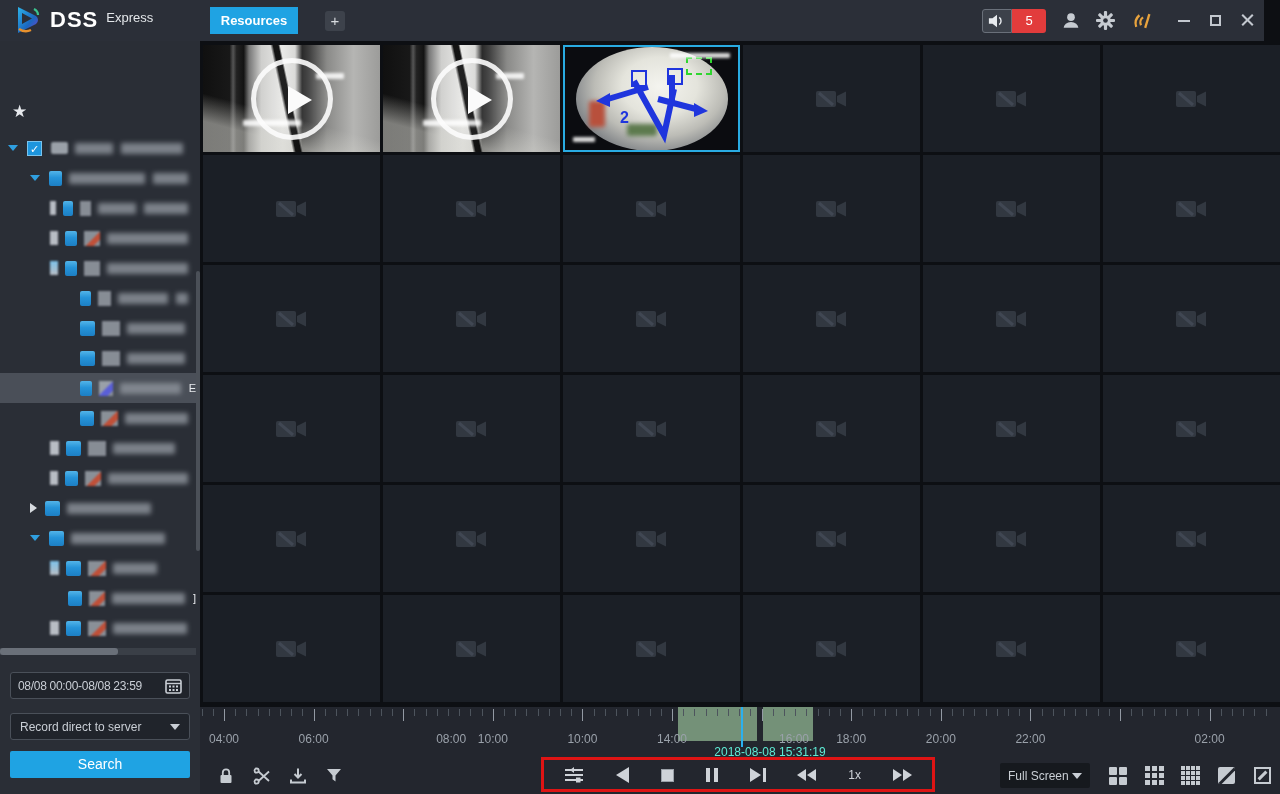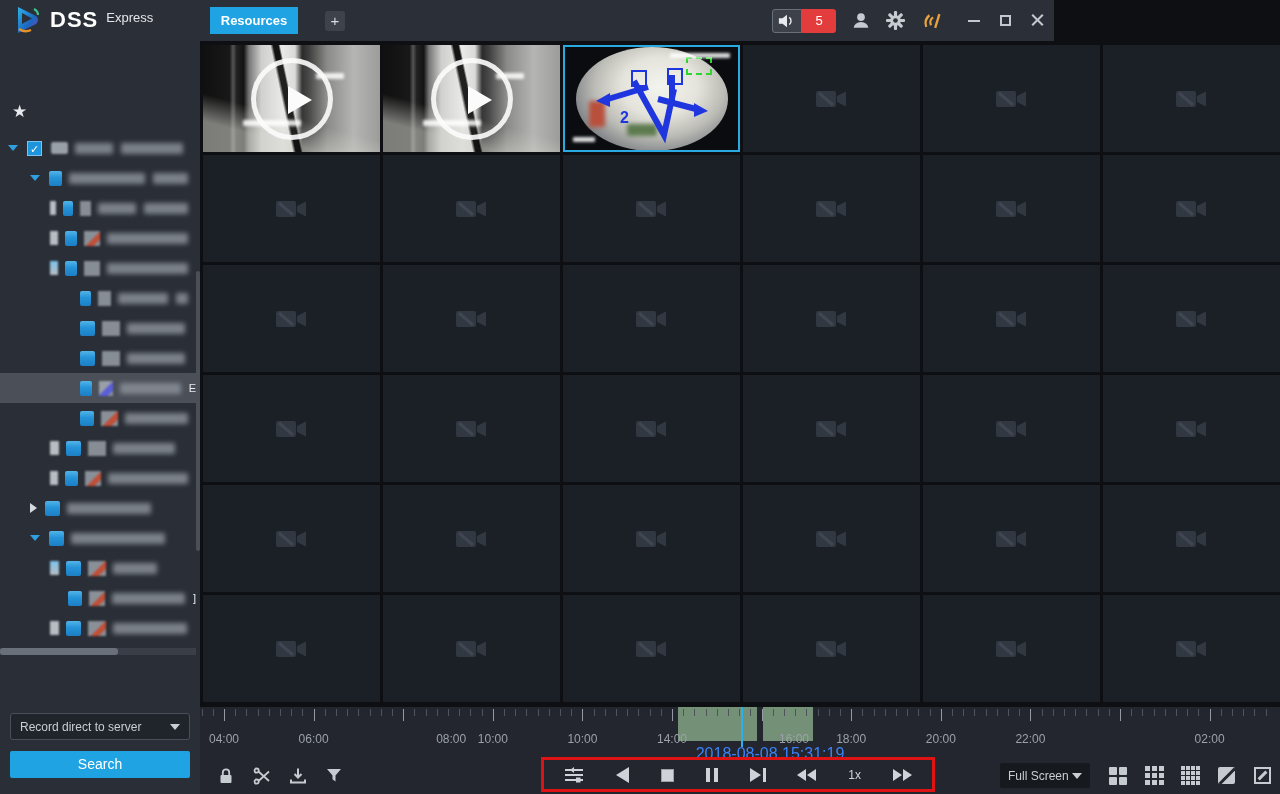--- a/index.html
+++ b/index.html
@@ -1,21 +1,21 @@
 <!DOCTYPE html>
 <html><head>
 <meta charset="utf-8">
 <style>
   * { margin:0; padding:0; box-sizing:border-box; }
   html,body { width:1280px; height:794px; overflow:hidden; background:#0d0f13;
     font-family:"Liberation Sans","DejaVu Sans",sans-serif; }
   .win { position:relative; width:1280px; height:794px; background:#0d0f13; }
 
   
-  .topbar { position:absolute; left:0; top:0; width:1054px; height:41px; background:#2b2f38; }
+  .topbar { position:absolute; left:0; top:0; width:1264px; height:41px; background:#2b2f38; }
   .logo { position:absolute; left:14px; top:5px; display:flex; align-items:center; }
   .logo-d { width:30px; height:30px; margin-right:6px; }
   .logo-dss { color:#fff; font-size:22px; font-weight:bold; letter-spacing:1px; }
   .logo-exp { color:#e4e7ea; font-size:13px; margin-left:8px; margin-top:-6px; }
   .tab { position:absolute; left:210px; top:7px; width:88px; height:27px; background:#1fa3e3;
     color:#fff; font-size:13px; font-weight:bold; text-align:center; line-height:27px; }
   .tab-add { position:absolute; left:325px; top:11px; width:20px; height:20px; background:#3d424b;
     border-radius:3px; color:#d8dbdf; font-size:15px; text-align:center; line-height:19px; }
   .top-right { position:absolute; right:10px; top:0; height:41px; display:flex; align-items:center; }
   .snd-btn { width:30px; height:24px; background:#3c414a; border:1px solid #6a707a;
@@ -102,21 +102,21 @@
   .fe-sm-bl { left:8px; bottom:8px; width:22px; height:5px; }
 
   
   .timeline { position:absolute; left:200px; top:702px; width:1080px; height:55px; background:#23262e;
     border-top:5px solid #0d0f13; }
   .seg { position:absolute; top:0; height:34px; background:rgba(128,160,131,.88); }
   .tick { position:absolute; top:2px; width:1px; background:#4d545d; }
   .tick.major { background:#939aa4; }
   .tl-label { position:absolute; top:25px; transform:translateX(-50%); color:#9aa1aa; font-size:12px; }
   .playhead { position:absolute; top:0; width:2px; height:40px; background:#2ab0ef; }
-  .tl-stamp { position:absolute; top:38px; transform:translateX(-50%); color:#3b82f6; font-size:16px; }
+  .tl-stamp { position:absolute; top:38px; transform:translateX(-50%); color:#5eead4; font-size:12px; }
 
   
   .toolbar { position:absolute; left:200px; top:757px; width:1080px; height:37px; background:#23262e; }
   .tl-icons { position:absolute; left:16px; top:0; height:37px; display:flex; align-items:center; gap:16px; }
   .tool { width:20px; height:20px; display:flex; align-items:center; justify-content:center; }
   .pb-controls { position:absolute; left:346px; top:3px; width:384px; height:30px; display:flex;
     align-items:center; justify-content:space-between; padding:0 18px; }
   .red-annot { position:absolute; left:341px; top:0px; width:394px; height:35px; border:3px solid #de1414; pointer-events:none; }
   .ctl { display:flex; align-items:center; justify-content:center; height:24px; }
   .ic-revplay { width:0; height:0; border-top:8px solid transparent; border-bottom:8px solid transparent;
@@ -314,20 +314,35 @@
           <span class="ti-small"></span>
           <span class="ti-blue"></span>
           <span class="ti-thumbred"></span>
           <span class="blur-block" style="width: 74px;"></span>
         </div>
       </div>
     <div class="hscroll">
       <div class="hscroll-thumb"></div>
     </div>
     <div class="vscroll"></div>
+    <div class="date-input">
+      <span class="date-text">08/08 00:00-08/08 23:59</span>
+      <svg width="17" height="16" viewBox="0 0 17 16">
+        <rect x="1" y="2" width="15" height="13" rx="1.5" stroke="#c9ced5" stroke-width="1.6" fill="none"></rect>
+        <path d="M1 5.5 h15" stroke="#c9ced5" stroke-width="1.4"></path>
+        <g fill="#c9ced5">
+          <rect x="4" y="7.5" width="2" height="2"></rect>
+            <rect x="7.5" y="7.5" width="2" height="2"></rect>
+            <rect x="11" y="7.5" width="2" height="2"></rect>
+          <rect x="4" y="11" width="2" height="2"></rect>
+            <rect x="7.5" y="11" width="2" height="2"></rect>
+            <rect x="11" y="11" width="2" height="2"></rect>
+        </g>
+      </svg>
+    </div>
     <div class="dropdown">
       <span class="dd-text">Record direct to server</span>
       <span class="caret"></span>
     </div>
     <div class="search-btn">Search</div>
   </div>
 
   <div class="grid">
       <div class="tile video">
   <div class="smudge sm-tr"></div>

